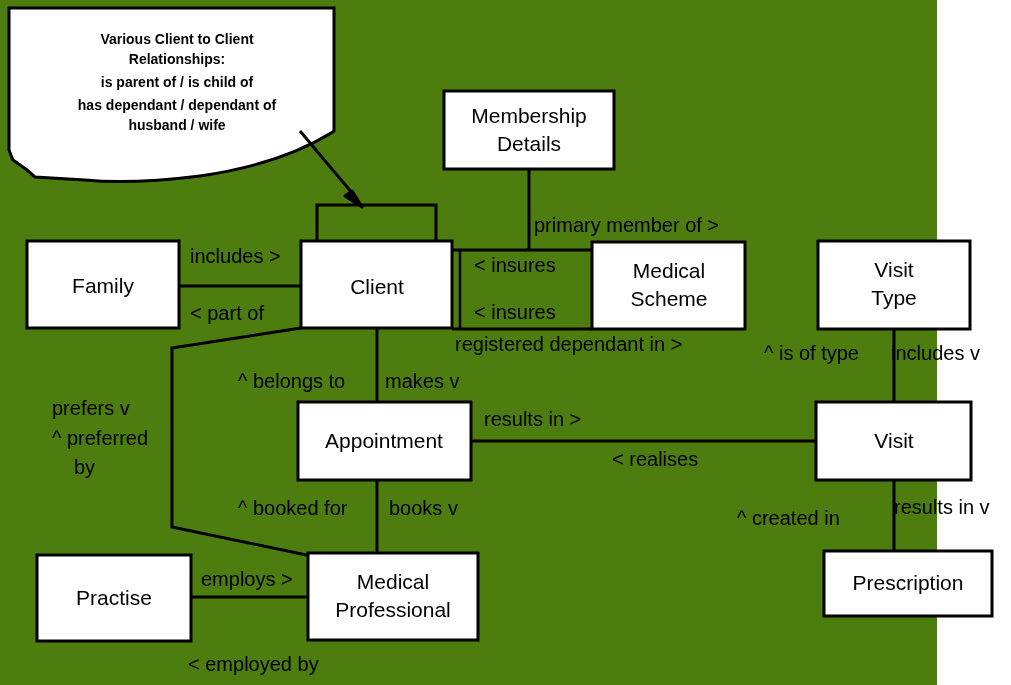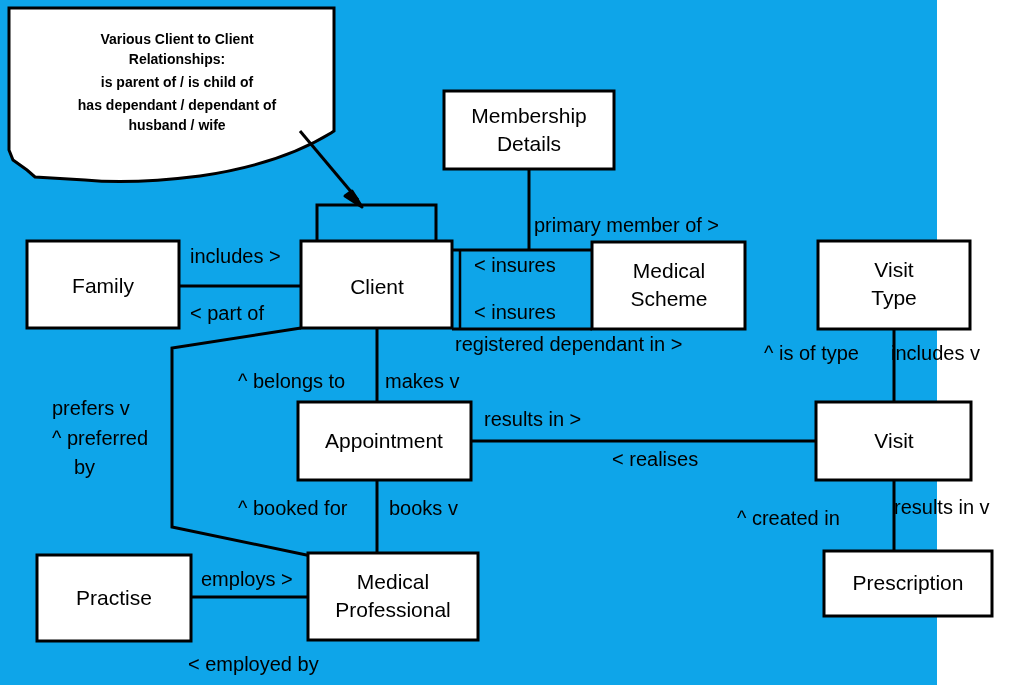--- a/index.html
+++ b/index.html
@@ -10,21 +10,21 @@
   body {
     width: 1011px;
     height: 685px;
     font-family: "Liberation Sans", sans-serif;
     overflow: hidden;
   }
   #diagram-root {
     position: relative;
     width: 937px;
     height: 685px;
-    background: #0ea5e9;
+    background: #4d7c0f;
   }
   svg#er-svg {
     display: block;
     width: 1011px;
     height: 685px;
   }
   .entity-rect {
     fill: #ffffff;
     stroke: #000000;
     stroke-width: 3;

